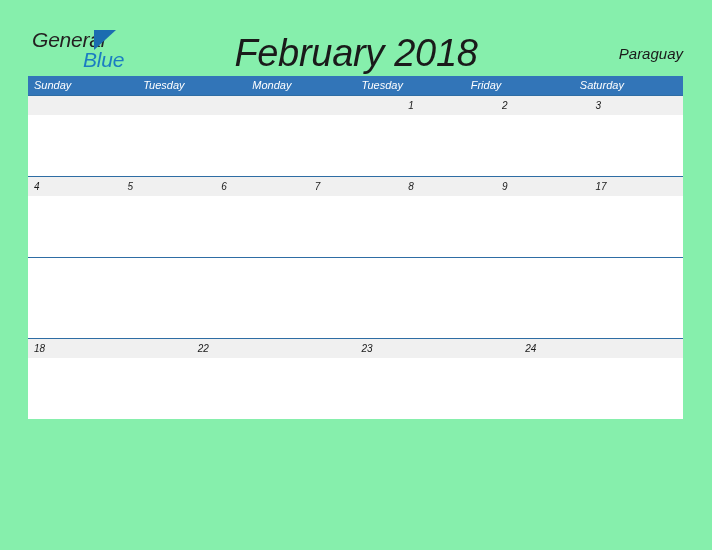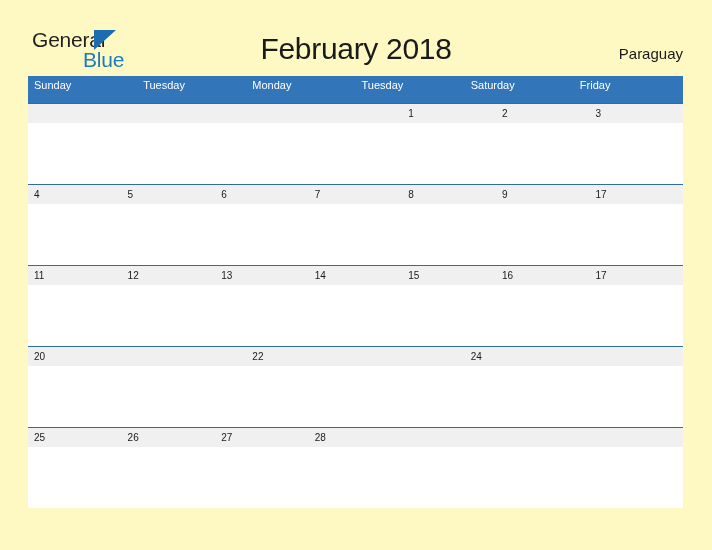--- a/index.html
+++ b/index.html
@@ -10,21 +10,22 @@
     width: 712px;
     height: 550px;
     background: #fdfdfd;
     font-family: "Liberation Sans", sans-serif;
     overflow: hidden;
   }
   .page {
     position: relative;
     width: 712px;
     height: 550px;
-    background: #fef9c3;
+    background: #86efac;
+    font-style: italic;
   }
 
   
   .top-bar {
     position: absolute;
     left: 0;
     top: 0;
     width: 712px;
     height: 76px;
   }
@@ -62,21 +63,21 @@
     height: 0;
     border-top: 20px solid #1b6cb0;
     border-right: 22px solid transparent;
   }
   .month-title {
     position: absolute;
     left: 0;
     top: 32px;
     width: 712px;
     text-align: center;
-    font-size: 30px;
+    font-size: 38px;
     color: #1a1a1a;
     letter-spacing: -0.3px;
   }
   .region-label {
     position: absolute;
     right: 29px;
     top: 45px;
     font-size: 15px;
     color: #1a1a1a;
   }
@@ -84,21 +85,21 @@
   
   .calendar {
     position: absolute;
     left: 28px;
     top: 76px;
     width: 655px;
   }
   .weekday-row {
     display: flex;
     background: #3275b8;
-    height: 27px;
+    height: 19px;
   }
   .weekday-cell {
     flex: 1 1 0;
     color: #ffffff;
     font-size: 11px;
     line-height: 19px;
     padding-left: 6px;
     box-sizing: border-box;
     white-space: nowrap;
     overflow: hidden;
@@ -150,22 +151,22 @@
 
   </div>
 
   <div class="calendar">
 
     <div class="weekday-row">
       <div class="weekday-cell">Sunday</div>
       <div class="weekday-cell">Tuesday</div>
       <div class="weekday-cell">Monday</div>
       <div class="weekday-cell">Tuesday</div>
+      <div class="weekday-cell">Friday</div>
       <div class="weekday-cell">Saturday</div>
-      <div class="weekday-cell">Friday</div>
     </div>
 
     <div class="week-row">
       <div class="date-band">
         <div class="date-cell"></div>
         <div class="date-cell"></div>
         <div class="date-cell"></div>
         <div class="date-cell"></div>
         <div class="date-cell">1</div>
         <div class="date-cell">2</div>
@@ -181,48 +182,28 @@
         <div class="date-cell">6</div>
         <div class="date-cell">7</div>
         <div class="date-cell">8</div>
         <div class="date-cell">9</div>
         <div class="date-cell">17</div>
       </div>
       <div class="row-body"></div>
     </div>
 
     <div class="week-row">
+      <div class="row-body"></div>
+    </div>
+
+    <div class="week-row">
       <div class="date-band">
-        <div class="date-cell">11</div>
-        <div class="date-cell">12</div>
-        <div class="date-cell">13</div>
-        <div class="date-cell">14</div>
-        <div class="date-cell">15</div>
-        <div class="date-cell">16</div>
-        <div class="date-cell">17</div>
-      </div>
-      <div class="row-body"></div>
-    </div>
-
-    <div class="week-row">
-      <div class="date-band">
-        <div class="date-cell">20</div>
+        <div class="date-cell">18</div>
         <div class="date-cell">22</div>
+        <div class="date-cell">23</div>
         <div class="date-cell">24</div>
       </div>
       <div class="row-body"></div>
     </div>
 
-    <div class="week-row">
-      <div class="date-band">
-        <div class="date-cell">25</div>
-        <div class="date-cell">26</div>
-        <div class="date-cell">27</div>
-        <div class="date-cell">28</div>
-        <div class="date-cell"></div>
-        <div class="date-cell"></div>
-        <div class="date-cell"></div>
-      </div>
-      <div class="row-body"></div>
-    </div>
 
   </div>
 </div>
 
 </body></html>

